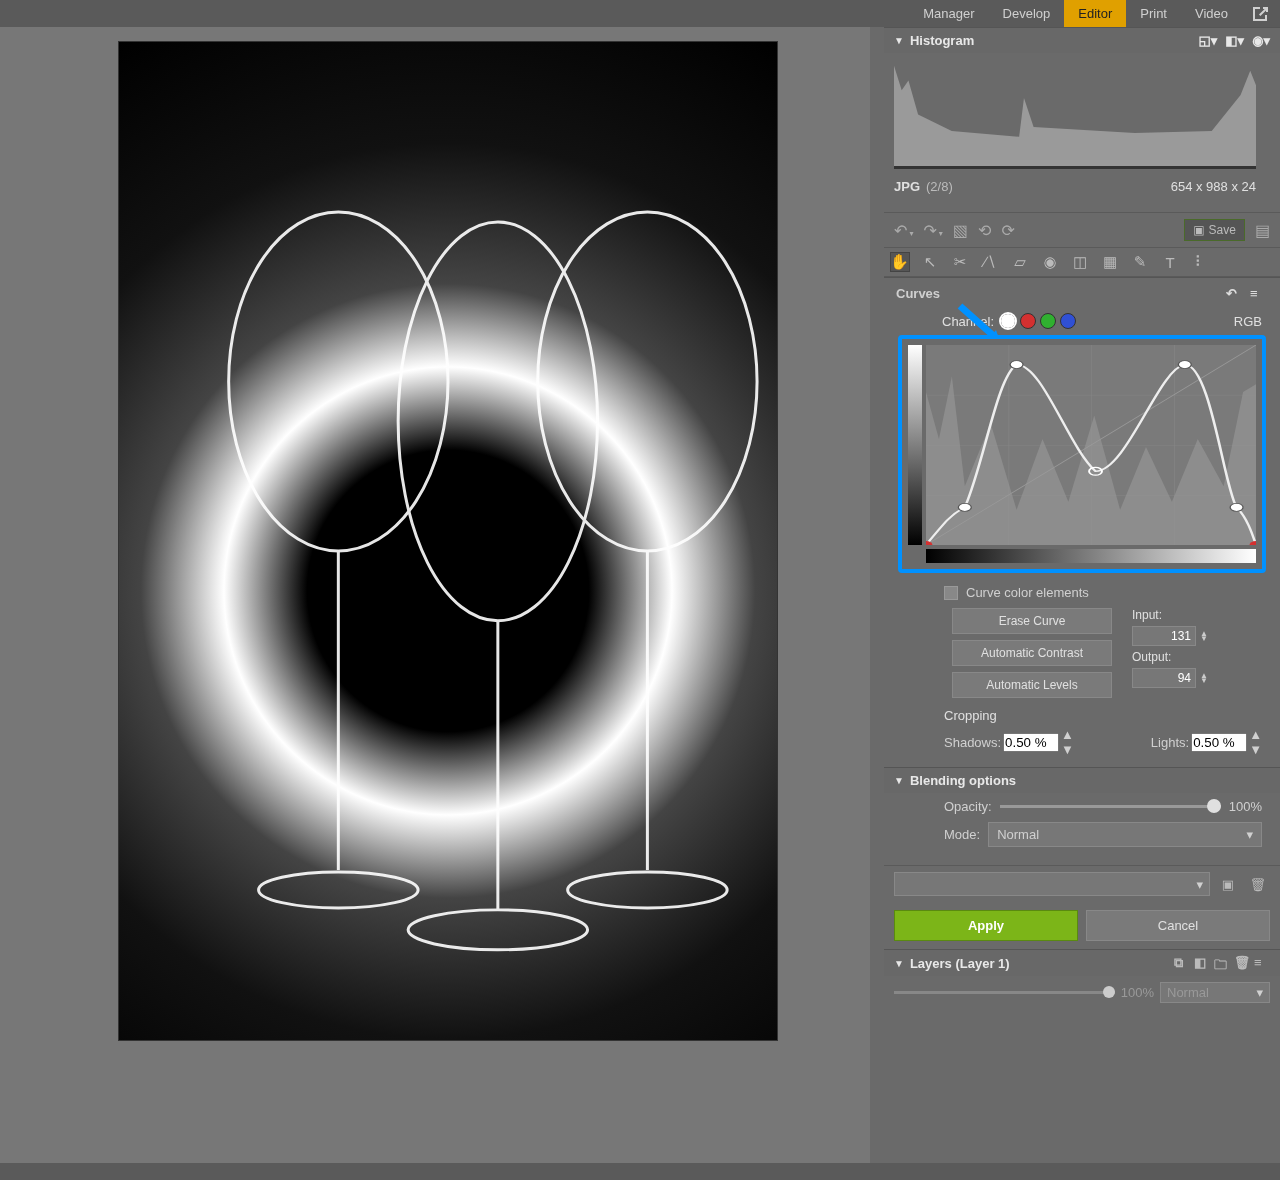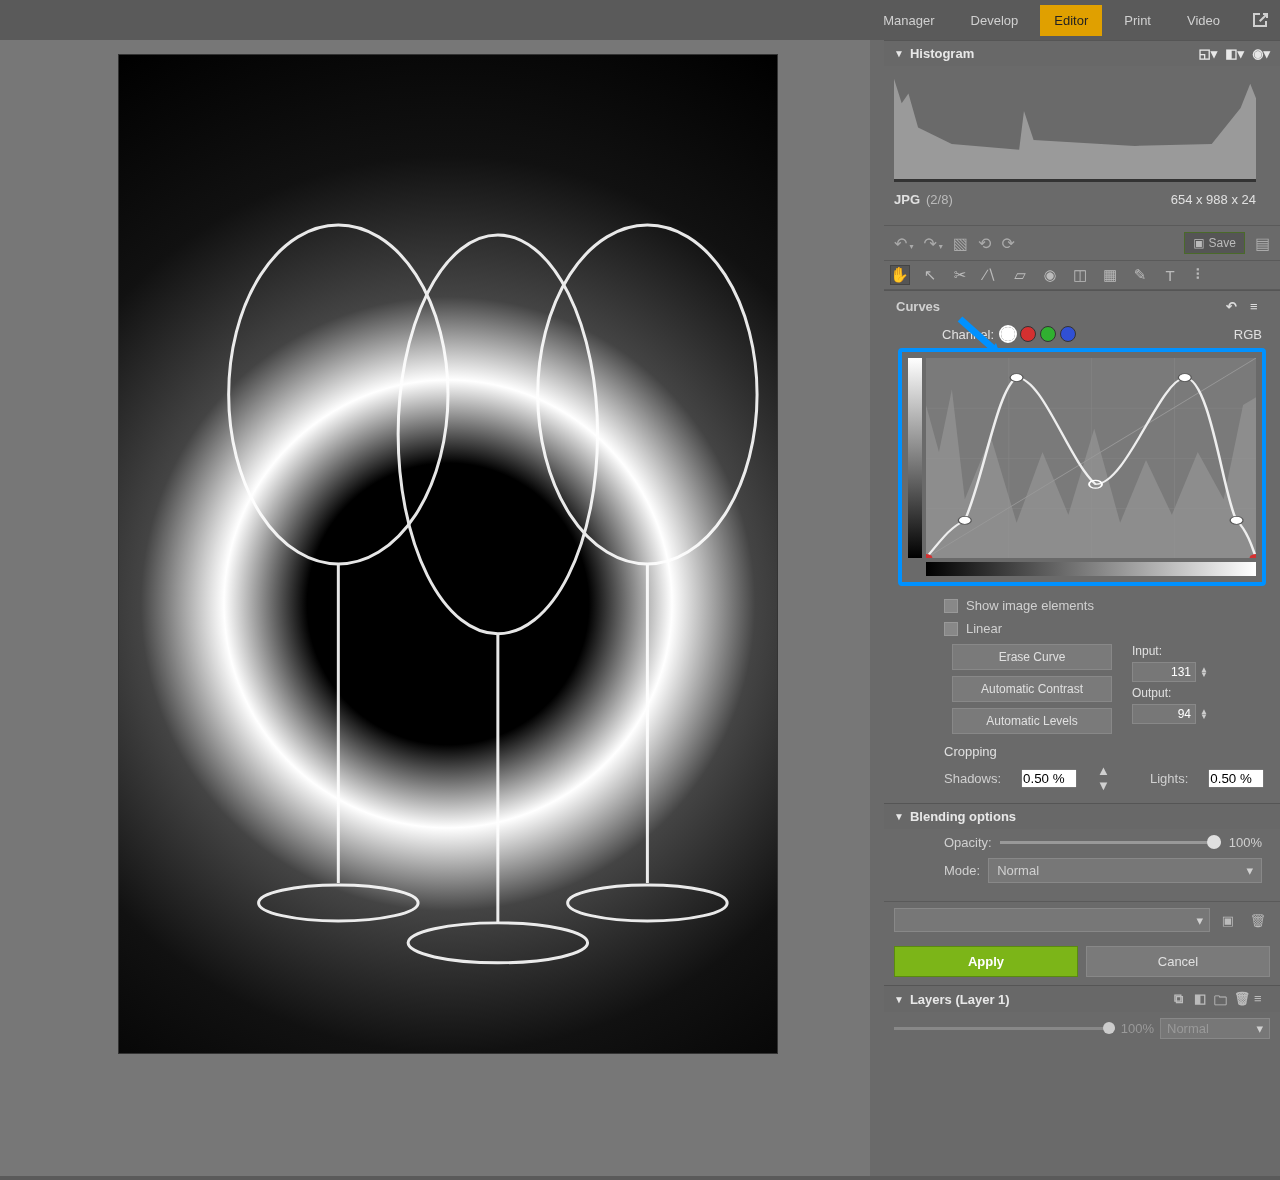--- a/index.html
+++ b/index.html
@@ -8,27 +8,27 @@
   font-size: 13px;
   color: #d0d0d0;
   background: #5a5a5a;
   width: 1280px;
   height: 1180px;
   overflow: hidden;
 }
 
 
 .topnav {
-  height: 40px;
+  height: 27px;
   background: #5a5a5a;
   display: flex;
   align-items: center;
   justify-content: flex-end;
   padding-right: 12px;
-  gap: 8px;
+  gap: 0;
 }
 .topnav .tab {
   padding: 8px 14px;
   color: #d0d0d0;
   cursor: pointer;
 }
 .topnav .tab.active {
   background: #e0a000;
   color: #222;
 }
@@ -277,21 +277,21 @@
   padding: 2px 4px;
   text-align: right;
   font-size: 12px;
 }
 .io-row .updn { width: 12px; font-size: 8px; line-height: 5px; color: #ccc; }
 
 .cropping {
   padding: 6px 18px 10px 60px;
 }
 .cropping .title { color: #e0e0e0; margin-bottom: 4px; }
-.cropping .row { display: flex; align-items: center; gap: 20px; }
+.cropping .row { display: flex; align-items: center; gap: 2px; }
 .cropping .row .spacer { flex: 1; }
 
 
 .blend-body { padding: 6px 18px 10px 60px; }
 .blend-body .row { display: flex; align-items: center; margin-bottom: 8px; gap: 8px; }
 .blend-body .slider {
   flex: 1;
   height: 3px;
   background: #999;
   position: relative;
@@ -509,25 +509,21 @@
               <circle cx="240" cy="207" r="5" fill="#fff" stroke="#555"></circle>
               <circle cx="255" cy="255" r="5" fill="#d43030"></circle>
             </svg>
           </div>
         </div>
         <div class="grad-h"></div>
       </div>
 
       <div class="checkrow">
         <span class="cb"></span>
-        <span>Show image elements</span>
-      </div>
-      <div class="checkrow">
-        <span class="cb"></span>
-        <span>Linear</span>
+        <span>Curve color elements</span>
       </div>
 
 
       <div class="curve-buttons">
         <div class="leftcol">
           <div class="btn">Erase Curve</div>
           <div class="btn">Automatic Contrast</div>
           <div class="btn">Automatic Levels</div>
         </div>
         <div class="rightcol">

